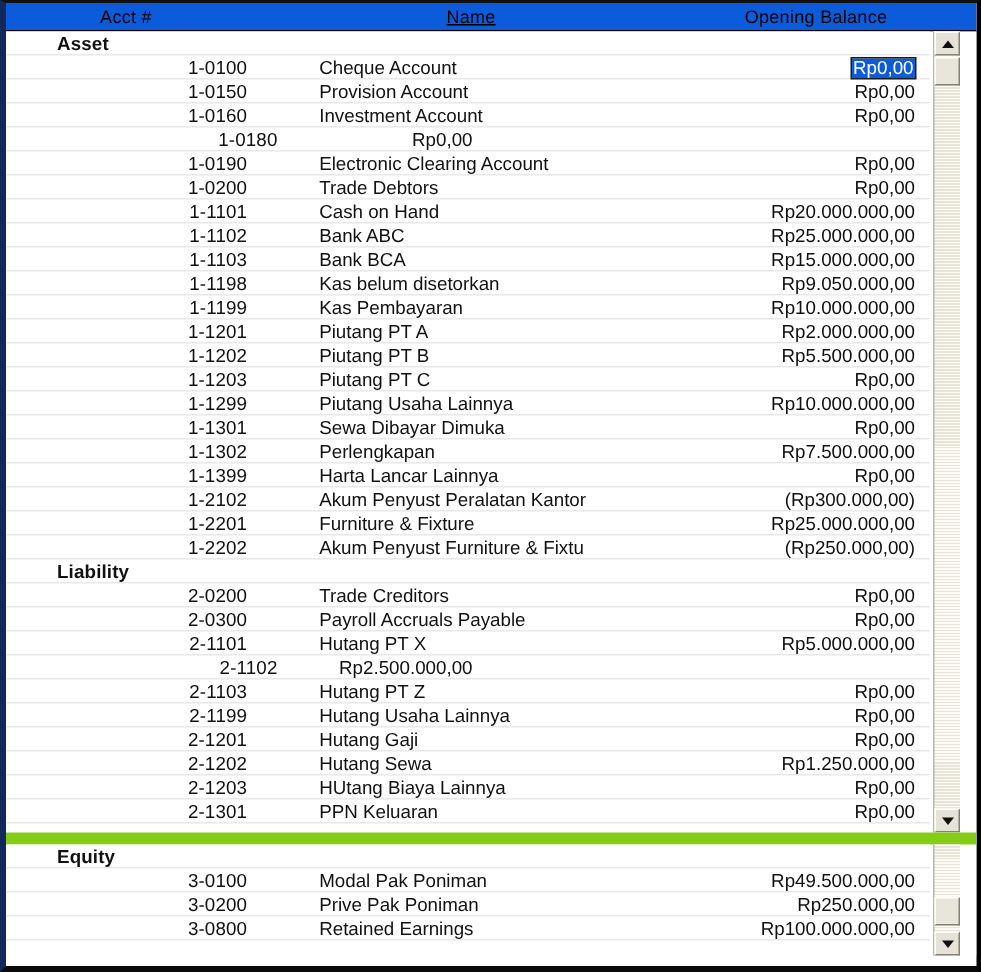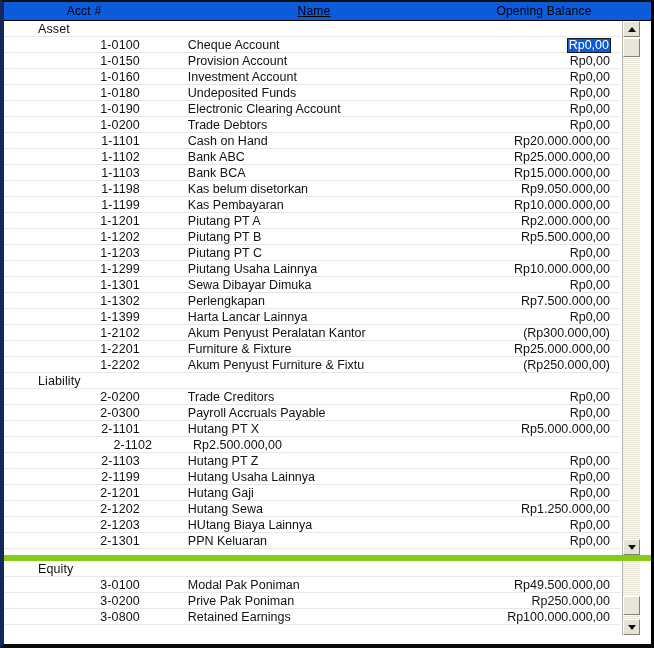--- a/index.html
+++ b/index.html
@@ -25,44 +25,45 @@
     font-size:12px;letter-spacing:.2px;
     border-bottom:1px solid #000;
   }
   .hdr .c-acct{width:160px;text-align:center;}
   .hdr .c-name{width:300px;text-align:center;text-decoration:underline;}
   .hdr .c-bal{width:160px;text-align:center;}
 
   
   .pane{position:relative;display:flex;background:#fff;}
   .pane-a{height:534px;}
-  .pane-b{height:74px;border-top:6px solid #84cc16;align-items:center;}
+  .pane-b{height:74px;border-top:8px solid #84cc16;align-items:center;}
   .rows-wrap{
     position:relative;width:616px;height:100%;overflow:hidden;
     background:#fff;
   }
   .rowlist{position:relative;}
 
   .row{
     position:relative;display:flex;align-items:center;
     height:16px;box-sizing:border-box;
     border-bottom:1px solid #e8e8e8;
     font-size:12.5px;color:#111;white-space:nowrap;
   }
   .row .acct{
     width:148px;text-align:right;padding-right:0;
     letter-spacing:.1px;
+    padding-left:33px;
   }
   .row .name{
     width:330px;padding-left:8px;overflow:hidden;text-overflow:clip;margin-left:40px;
   }
   .row .bal{
     width:130px;text-align:right;padding-right:10px;
   }
-  .row.group{font-weight:normal;}
+  .row.group{font-weight:bold;}
   .row.group .acct{
     width:148px;text-align:left;padding-left:34px;
   }
 
   
   .bal .sel{
     display:inline-block;background:#0b5bdb;color:#fff;
     padding:0 1px;outline:1px solid #1a1a1a;
     line-height:13px;
   }
@@ -130,21 +131,20 @@
             <div class="name">Provision Account</div>
             <div class="bal">Rp0,00</div>
           </div>
           <div class="row">
             <div class="acct">1-0160</div>
             <div class="name">Investment Account</div>
             <div class="bal">Rp0,00</div>
           </div>
           <div class="row">
             <div class="acct">1-0180</div>
-            <div class="name">Undeposited Funds</div>
             <div class="bal">Rp0,00</div>
           </div>
           <div class="row">
             <div class="acct">1-0190</div>
             <div class="name">Electronic Clearing Account</div>
             <div class="bal">Rp0,00</div>
           </div>
           <div class="row">
             <div class="acct">1-0200</div>
             <div class="name">Trade Debtors</div>

